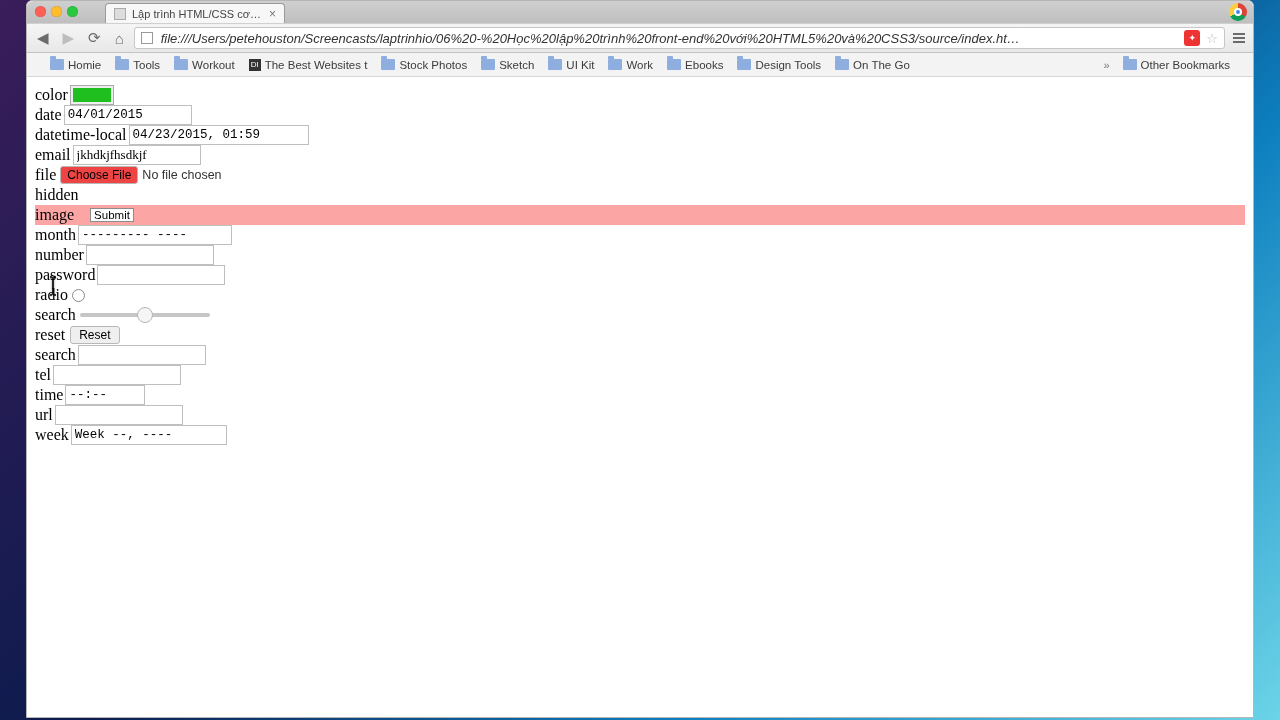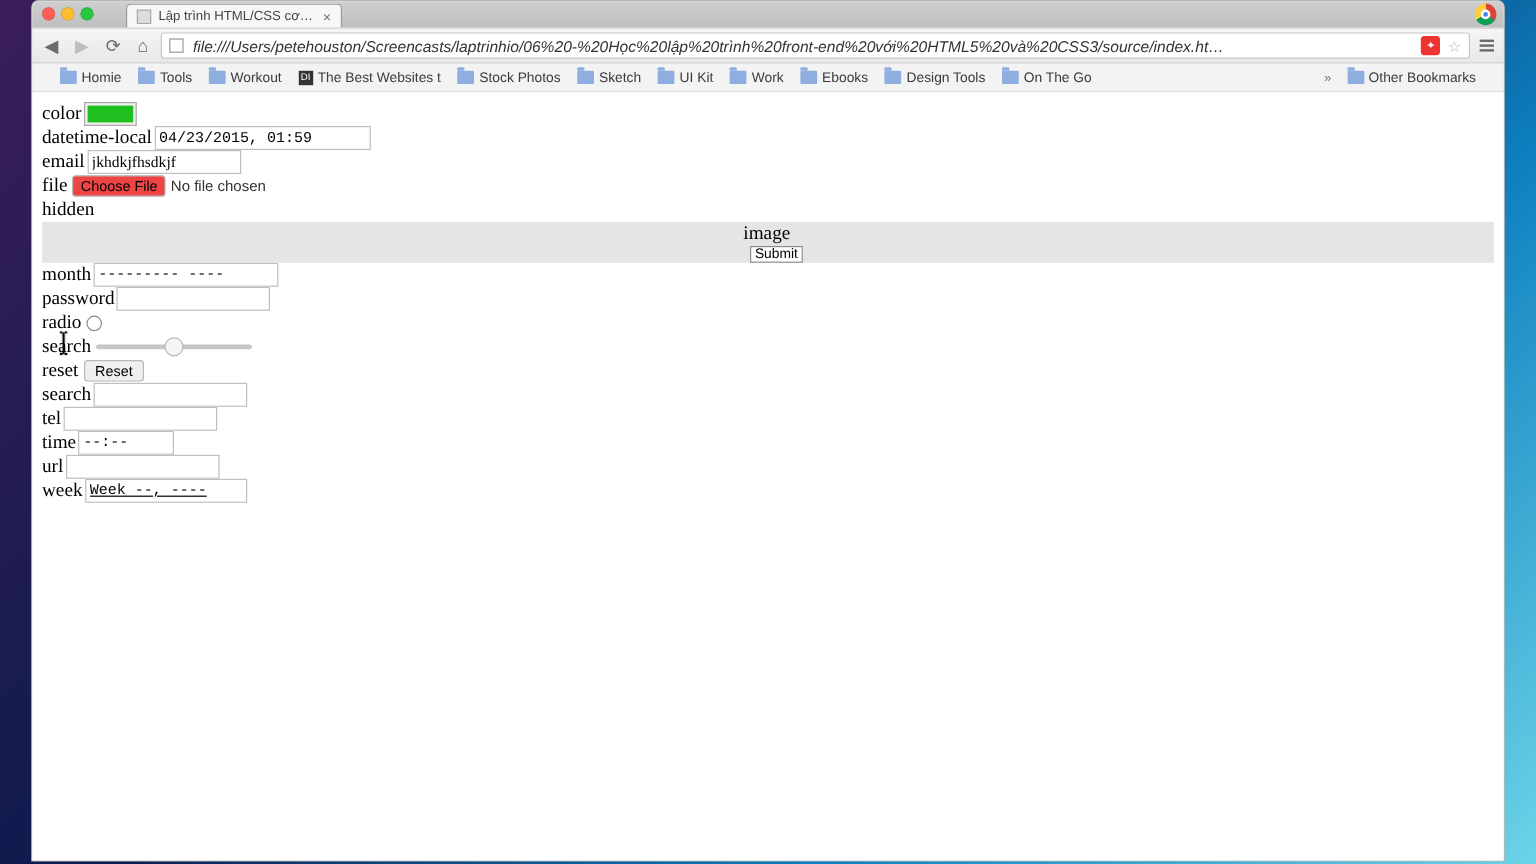--- a/index.html
+++ b/index.html
@@ -122,21 +122,21 @@
     background:#fff;
     overflow:hidden;
   }
   .content{
     padding:8px 8px;
     font-family:"Times New Roman",serif;
     font-size:16px;
     color:#000;
   }
   .row{display:flex;align-items:center;min-height:20px;margin:0;line-height:20px;}
-  .row.sel{background:#e5e5e5;flex-direction:column;}
+  .row.sel{background:#fca5a5;}
   .lbl{margin-right:2px;}
   .color-swatch{
     width:44px;height:20px;border:1px solid #a9a9a9;display:inline-block;padding:2px;background:#efefef;
   }
   .color-swatch > span{display:block;width:100%;height:100%;}
   .chk{width:13px;height:13px;border:1px solid #6b6b6b;background:#3b99fc;display:inline-flex;align-items:center;justify-content:center;color:#fff;font-size:10px;margin-left:2px;border-radius:2px;}
   .txtin{
     font-family:"Courier New",monospace;
     font-size:12.5px;
     border:1px solid #bfbfbf;
@@ -266,20 +266,24 @@
     <div class="content">
 
       <div class="row">
         <span class="lbl">color</span>
         <span class="color-swatch">
             <span id="color-inner" style="background: rgb(31, 191, 31);"></span>
           </span>
       </div>
 
 
+      <div class="row">
+        <span class="lbl">date</span>
+        <input class="txtin" style="width: 128px;" value="04/01/2015">
+      </div>
 
 
       <div class="row">
         <span class="lbl">datetime-local</span>
         <input class="txtin" style="width: 180px;" value="04/23/2015, 01:59">
       </div>
 
       <div class="row">
         <span class="lbl">email</span>
         <input class="txtin serif" style="width: 128px;" value="jkhdkjfhsdkjf">
@@ -298,20 +302,24 @@
       <div class="row sel">
         <span class="lbl">image</span>
         <button class="imgsubmit">Submit</button>
       </div>
 
       <div class="row">
         <span class="lbl">month</span>
         <input class="txtin" style="width: 154px;" value="--------- ----">
       </div>
 
+      <div class="row">
+        <span class="lbl">number</span>
+        <input class="txtin serif" style="width: 128px;">
+      </div>
 
       <div class="row">
         <span class="lbl">password</span>
         <input class="txtin serif" style="width: 128px;" type="password">
       </div>
 
       <div class="row">
         <span class="lbl">radio</span>
         <span class="radio"></span>
       </div>
@@ -343,21 +351,21 @@
         <input class="txtin" style="width: 80px;" value="--:--">
       </div>
 
       <div class="row">
         <span class="lbl">url</span>
         <input class="txtin serif" style="width: 128px;">
       </div>
 
       <div class="row">
         <span class="lbl">week</span>
-        <input class="txtin" style="width: 135px; text-decoration: underline;" value="Week --, ----">
+        <input class="txtin" style="width: 156px;" value="Week --, ----">
       </div>
 
     </div>
   </div>
 </div>
 
 <div class="cursor" style="left:46px; top:276px;">
   <svg viewBox="0 0 14 20">
       <path d="M4 1h2M8 1h2M7 1v18M4 19h2M8 19h2" stroke="#000" stroke-width="1.6" fill="none"></path>
     </svg>

